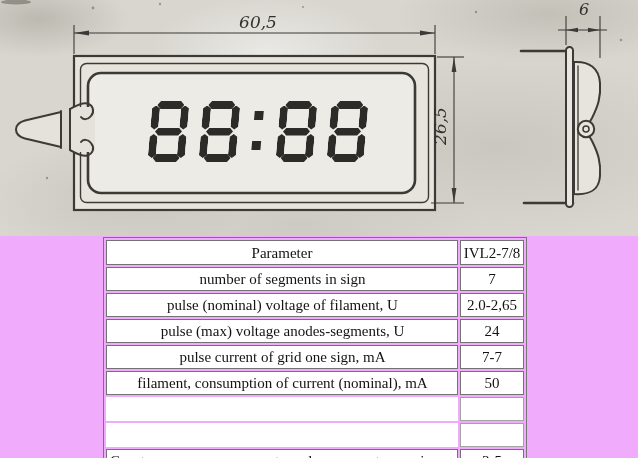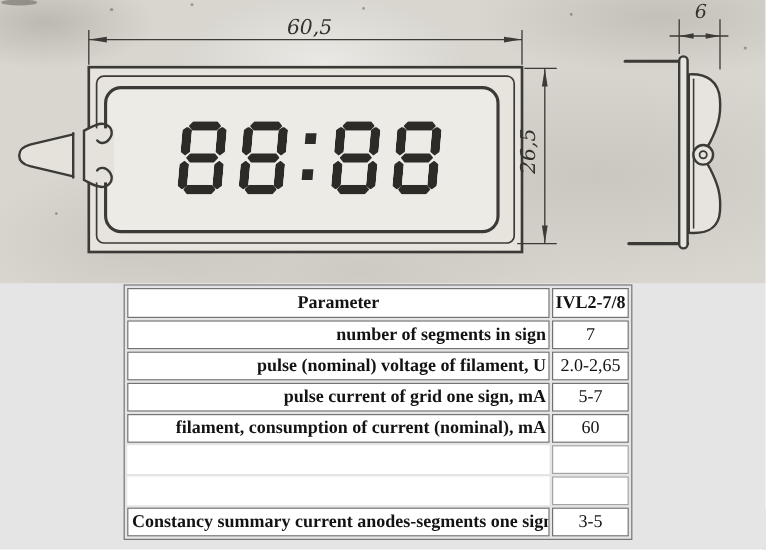--- a/index.html
+++ b/index.html
@@ -1,16 +1,16 @@
 <!DOCTYPE html>
 <html><head>
 <meta charset="utf-8">
 <style>
   html,body{margin:0;padding:0;background:#ffffff;}
-  .stage{position:relative;width:638px;height:458px;background:#e5e5e5;overflow:hidden;
+  .stage{position:relative;width:638px;height:458px;background:#f0abfc;overflow:hidden;
          font-family:"Liberation Serif", serif;}
   
   .paper{position:absolute;left:0;top:0;width:638px;height:236px;
     background-color:#d8d6cf;
     background-image:
       radial-gradient(ellipse 130px 55px at 6% 8%,  rgba(118,110,98,.28), transparent 70%),
       radial-gradient(ellipse 220px 70px at 86% 6%, rgba(122,115,102,.22), transparent 70%),
       radial-gradient(ellipse 320px 130px at 78% 62%, rgba(128,120,106,.16), transparent 72%),
       radial-gradient(ellipse 190px 90px at 18% 85%, rgba(124,117,105,.15), transparent 70%),
       radial-gradient(ellipse 260px 90px at 47% 95%, rgba(124,117,105,.12), transparent 70%),
@@ -33,22 +33,22 @@
   .colon{position:relative;width:12px;height:61px;transform:skewX(-5deg);}
   .colon .dot{position:absolute;left:1px;width:9px;height:9px;background:#2d2b28;}
   .colon .dot.t{top:10px;} .colon .dot.b{top:40px;}
 
   
   .param-table{position:absolute;left:103px;top:237px;width:424px;
     border-collapse:separate;border-spacing:2px;table-layout:fixed;
     border:1px solid #767676;color:#131313;font-size:15px;}
   .param-table th,.param-table td{border:1px solid #737373;height:20px;line-height:20px;
     overflow:hidden;white-space:nowrap;background:#ffffff;}
-  .param-table th{font-weight:bold;text-align:center;height:21px;}
-  .param-table td.param{text-align:right;padding:0 2px 0 3px;font-weight:bold;}
+  .param-table th{font-weight:normal;text-align:center;height:21px;}
+  .param-table td.param{text-align:center;padding:0 2px 0 3px;}
   .param-table td.value{text-align:center;}
   .param-table td.no-border{border:1px solid transparent;}
   .param-table td.empty-val{border-color:#a3a3a3;}
 </style>
 </head>
 <body>
 
 <div class="stage">
 
   <div class="paper"></div>
@@ -175,26 +175,30 @@
     <tbody>
         <tr>
           <td class="param">number of segments in sign</td>
           <td class="value">7</td>
         </tr>
         <tr>
           <td class="param">pulse (nominal) voltage of filament, U</td>
           <td class="value">2.0-2,65</td>
         </tr>
         <tr>
+          <td class="param">pulse (max) voltage anodes-segments, U</td>
+          <td class="value">24</td>
+        </tr>
+        <tr>
           <td class="param">pulse current of grid one sign, mA</td>
-          <td class="value">5-7</td>
+          <td class="value">7-7</td>
         </tr>
         <tr>
           <td class="param">filament, consumption of current (nominal), mA</td>
-          <td class="value">60</td>
+          <td class="value">50</td>
         </tr>
         <tr>
           <td class="param no-border">&nbsp;</td>
           <td class="value empty-val">&nbsp;</td>
         </tr>
         <tr>
           <td class="param no-border">&nbsp;</td>
           <td class="value empty-val">&nbsp;</td>
         </tr>
         <tr>

